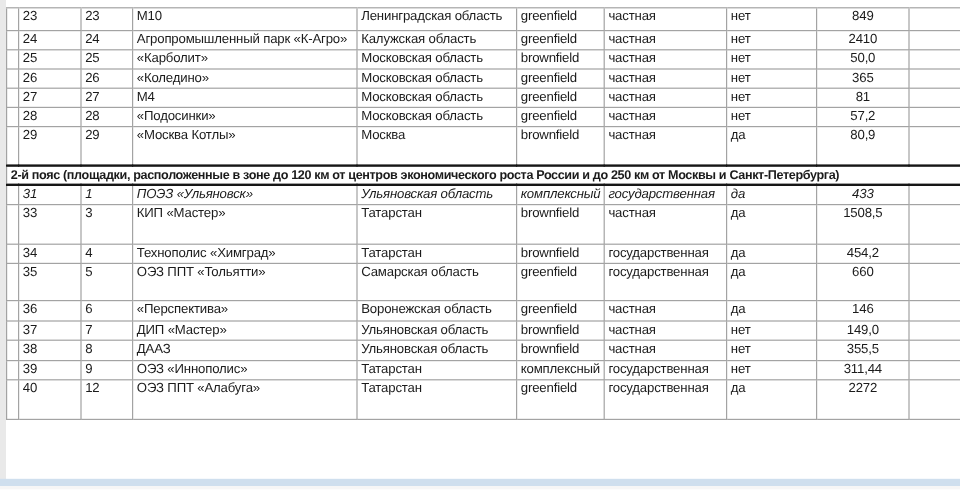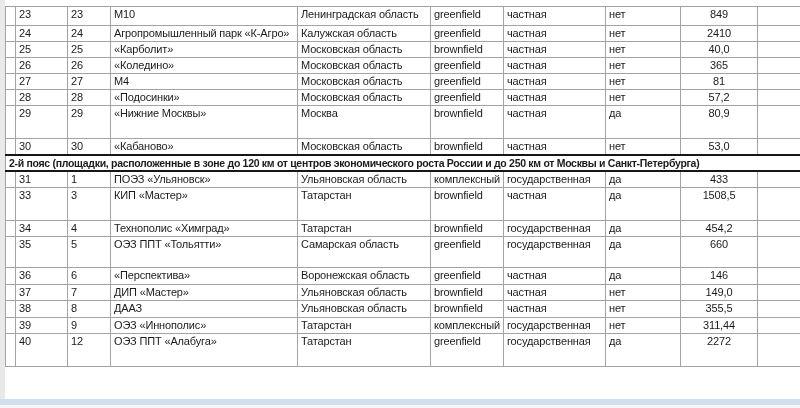--- a/index.html
+++ b/index.html
@@ -120,21 +120,21 @@
       </tr>
       <tr style="height: 16px; padding-left: 28px;">
         <td></td>
         <td>25</td>
         <td>25</td>
         <td>«Карболит»</td>
         <td>Московская область</td>
         <td>brownfield</td>
         <td>частная</td>
         <td>нет</td>
-        <td class="area">40,0</td>
+        <td class="area">50,0</td>
         <td class="last"></td>
       </tr>
       <tr style="height: 16px;">
         <td></td>
         <td>26</td>
         <td>26</td>
         <td>«Коледино»</td>
         <td>Московская область</td>
         <td>greenfield</td>
         <td>частная</td>
@@ -163,44 +163,32 @@
         <td>greenfield</td>
         <td>частная</td>
         <td>нет</td>
         <td class="area">57,2</td>
         <td class="last"></td>
       </tr>
       <tr style="height: 33px;">
         <td></td>
         <td>29</td>
         <td>29</td>
-        <td>«Нижние Москвы»</td>
+        <td>«Москва Котлы»</td>
         <td>Москва</td>
         <td>brownfield</td>
         <td>частная</td>
         <td>да</td>
         <td class="area">80,9</td>
-        <td class="last"></td>
-      </tr>
-      <tr style="height: 17px;">
-        <td></td>
-        <td>30</td>
-        <td>30</td>
-        <td>«Кабаново»</td>
-        <td>Московская область</td>
-        <td>brownfield</td>
-        <td>частная</td>
-        <td>нет</td>
-        <td class="area">53,0</td>
         <td class="last"></td>
       </tr>
       <tr class="section" style="height: 16px;">
         <td colspan="10" class="last">2-й пояс (площадки, расположенные в зоне до 120 км от центров экономического роста России и до 250 км от Москвы и Санкт-Петербурга)</td>
       </tr>
-      <tr style="height: 15px;">
+      <tr style="height: 15px; font-style: italic;">
         <td></td>
         <td>31</td>
         <td>1</td>
         <td>ПОЭЗ «Ульяновск»</td>
         <td>Ульяновская область</td>
         <td>комплексный</td>
         <td>государственная</td>
         <td>да</td>
         <td class="area">433</td>
         <td class="last"></td>

